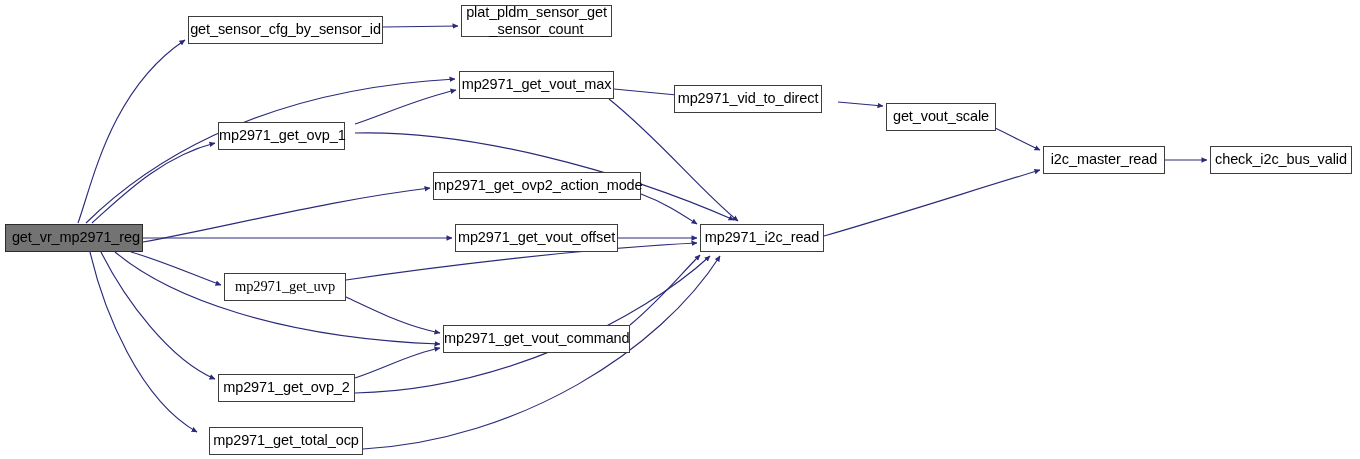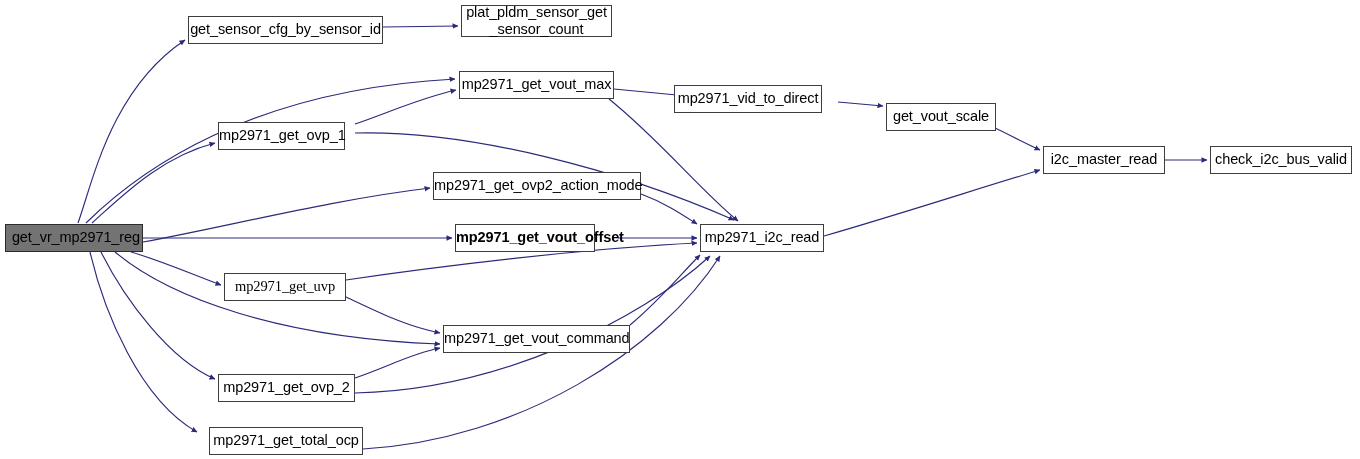--- a/index.html
+++ b/index.html
@@ -91,21 +91,21 @@
       </g>
   </svg>
   <div id="node-layer">
       <div class="node root" style="left: 5px; top: 224px; width: 138px; height: 28px;"><span class="node-label">get_vr_mp2971_reg</span></div>
       <div class="node" style="left: 188px; top: 16px; width: 195px; height: 28px;"><span class="node-label">get_sensor_cfg_by_sensor_id</span></div>
       <div class="node" style="left: 461px; top: 5px; width: 151px; height: 32px;"><span class="node-label">plat_pldm_sensor_get
 _sensor_count</span></div>
       <div class="node" style="left: 459px; top: 71px; width: 155px; height: 28px;"><span class="node-label">mp2971_get_vout_max</span></div>
       <div class="node" style="left: 218px; top: 122px; width: 127px; height: 28px;"><span class="node-label">mp2971_get_ovp_1</span></div>
       <div class="node" style="left: 433px; top: 172px; width: 208px; height: 28px;"><span class="node-label">mp2971_get_ovp2_action_mode</span></div>
-      <div class="node" style="left: 455px; top: 224px; width: 140px; height: 28px; font-weight: bold;"><span class="node-label">mp2971_get_vout_offset</span></div>
+      <div class="node" style="left: 455px; top: 224px; width: 163px; height: 28px;"><span class="node-label">mp2971_get_vout_offset</span></div>
       <div class="node" style="left: 700px; top: 224px; width: 124px; height: 28px; text-align: center;"><span class="node-label">mp2971_i2c_read</span></div>
       <div class="node" style="left: 224px; top: 273px; width: 122px; height: 28px; font-family: Liberation Serif, serif;"><span class="node-label">mp2971_get_uvp</span></div>
       <div class="node" style="left: 443px; top: 325px; width: 187px; height: 28px;"><span class="node-label">mp2971_get_vout_command</span></div>
       <div class="node" style="left: 218px; top: 374px; width: 137px; height: 28px;"><span class="node-label">mp2971_get_ovp_2</span></div>
       <div class="node" style="left: 209px; top: 427px; width: 154px; height: 28px;"><span class="node-label">mp2971_get_total_ocp</span></div>
       <div class="node" style="left: 674px; top: 85px; width: 148px; height: 28px;"><span class="node-label">mp2971_vid_to_direct</span></div>
       <div class="node" style="left: 886px; top: 103px; width: 110px; height: 28px;"><span class="node-label">get_vout_scale</span></div>
       <div class="node" style="left: 1043px; top: 146px; width: 122px; height: 28px; text-align: center;"><span class="node-label">i2c_master_read</span></div>
       <div class="node" style="left: 1210px; top: 146px; width: 142px; height: 28px;"><span class="node-label">check_i2c_bus_valid</span></div>
     </div>

